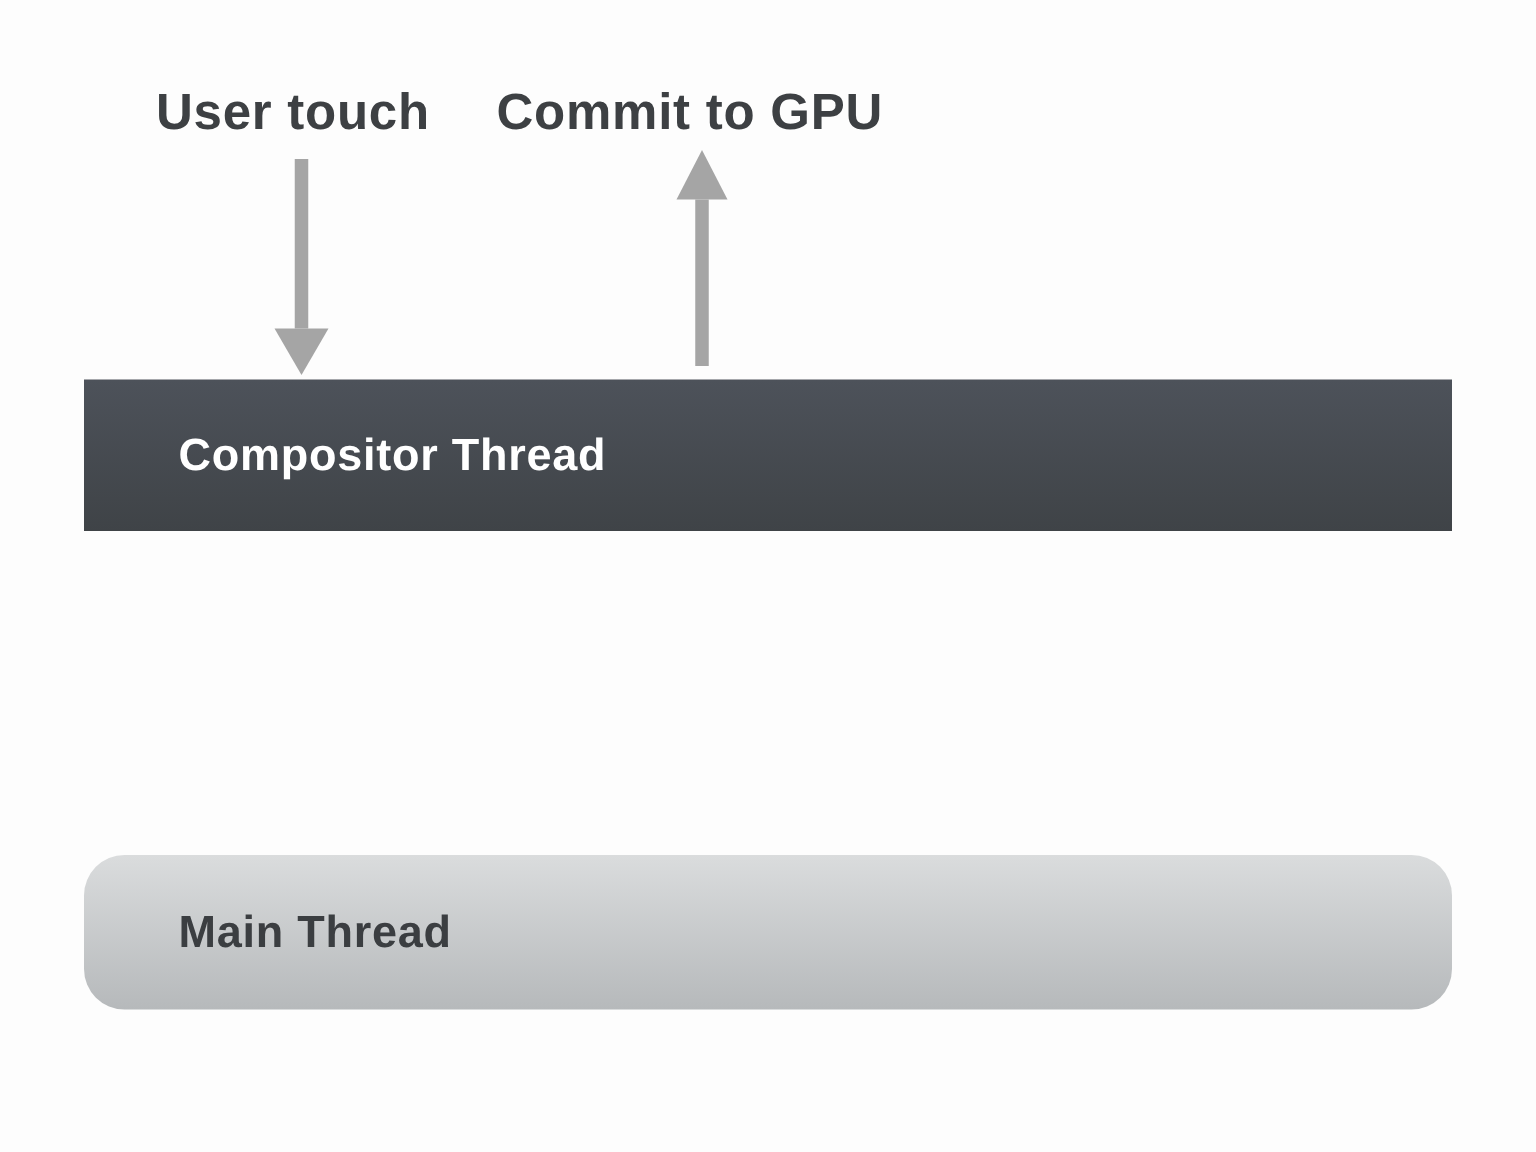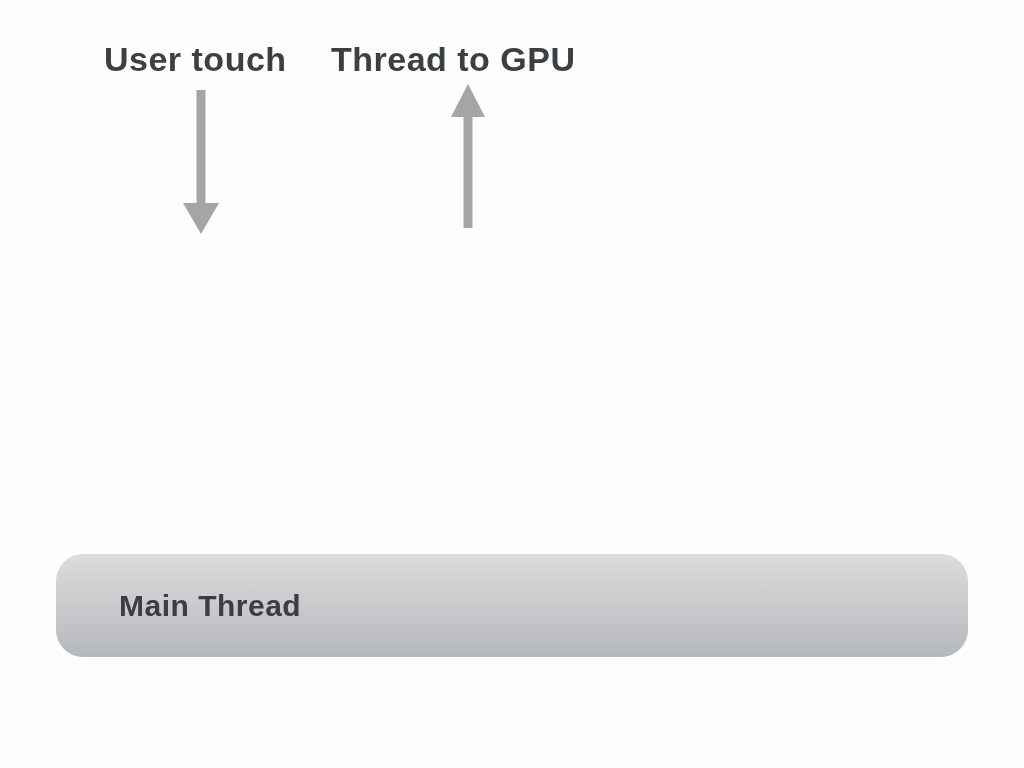--- a/index.html
+++ b/index.html
@@ -17,20 +17,21 @@
   html, body {
     width: 1024px; height: 768px;
     font-family: "Liberation Sans", sans-serif;
     background: var(--background);
     overflow: hidden;
   }
   .canvas {
     position: relative;
     width: 1024px; height: 543px;
     background: var(--background);
+    margin-top: 16px;
   }
   .top-label {
     position: absolute;
     top: 40px;
     font-size: 34px;
     font-weight: bold;
     color: var(--label-text);
     letter-spacing: 0.5px;
     white-space: nowrap;
   }
@@ -97,30 +98,33 @@
     border-radius: 27px;
   }
 </style>
 </head>
 <body>
 
 <div class="canvas">
 
   <div class="top-label label-user-touch">User touch</div>
 
-  <div class="top-label label-commit-gpu">Thread to GPU</div>
+  <div class="top-label label-commit-gpu">Commit to GPU</div>
 
   <div class="arrow arrow-down">
     <div class="shaft"></div>
     <div class="head"></div>
   </div>
 
   <div class="arrow arrow-up">
     <div class="head"></div>
     <div class="shaft"></div>
   </div>
 
+  <div class="lane lane-compositor">
+    <span>Compositor Thread</span>
+  </div>
 
   <div class="lane lane-main">
     <span>Main Thread</span>
   </div>
 
 </div>
 
 </body></html>

